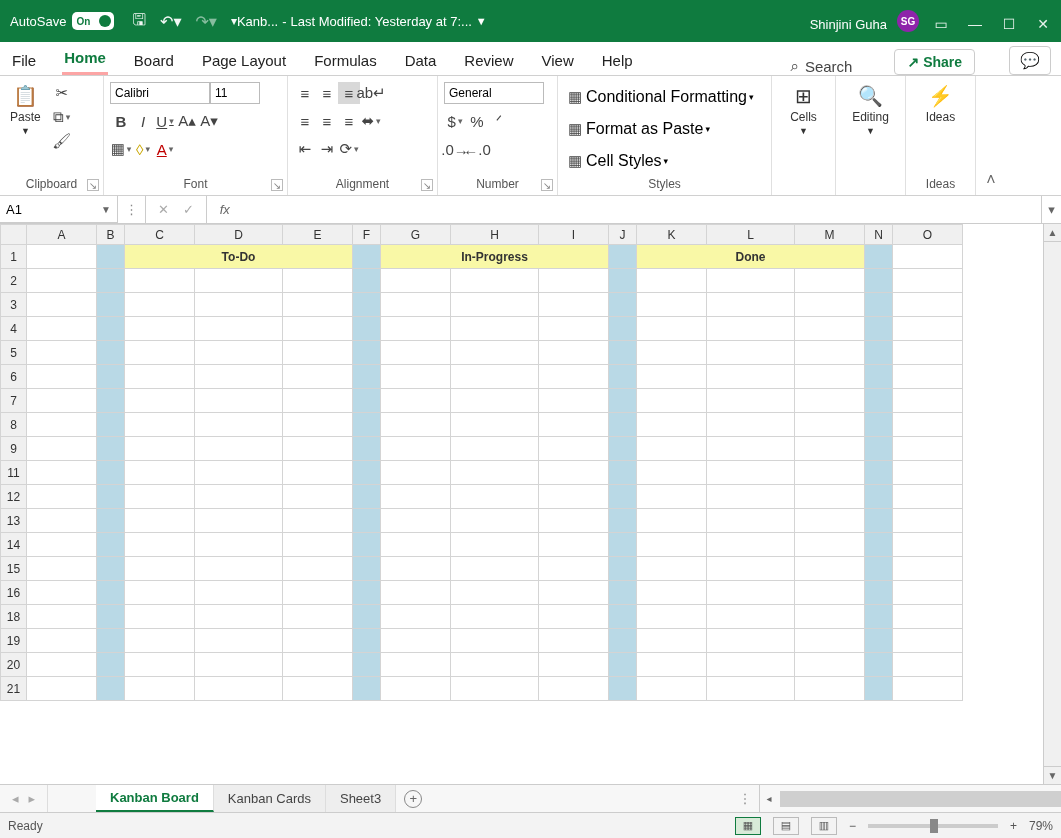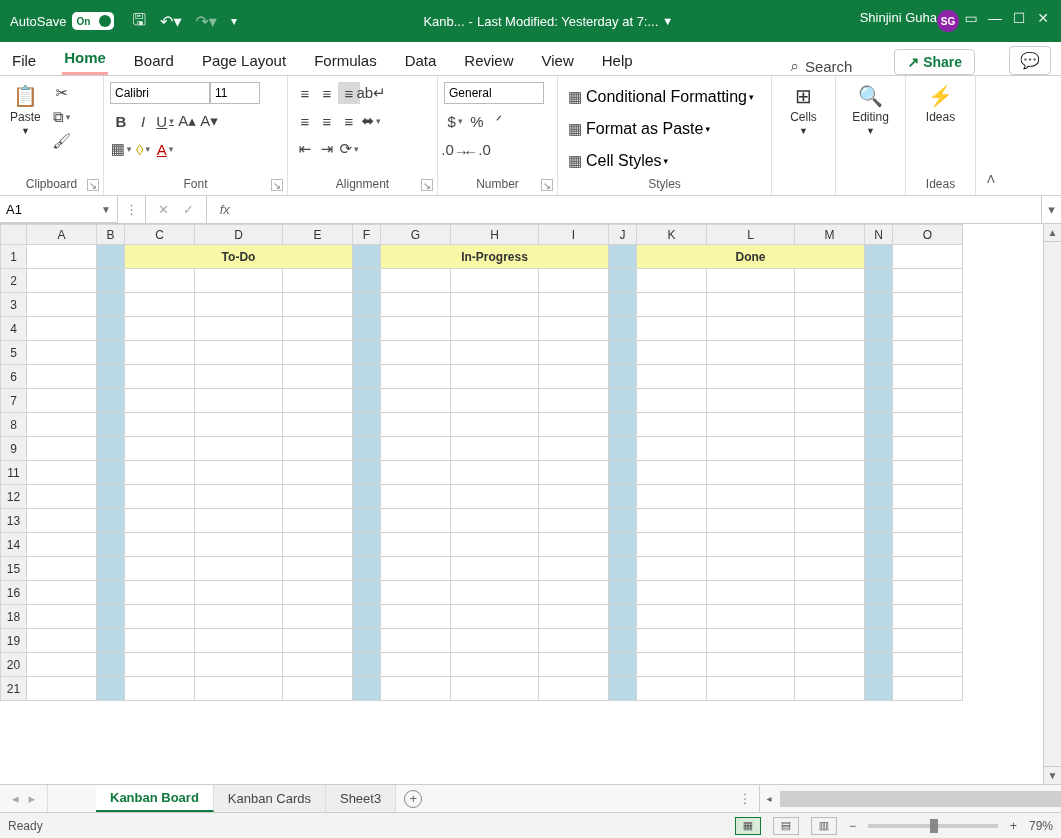--- a/index.html
+++ b/index.html
@@ -6,23 +6,23 @@
   body { background: #fff; width: 1061px; height: 838px; overflow: hidden; display: flex; flex-direction: column; }
 
   
   .title-bar { background: #0f7b3f; height: 42px; display: flex; align-items: center; padding: 0 6px; color: #fff; font-size: 13px; }
   .title-bar .autosave { display: flex; align-items: center; gap: 6px; margin-left:4px; }
   .title-bar .switch { width: 42px; height: 18px; background: #fff; border-radius: 5px; position: relative; display: flex; align-items: center; }
   .title-bar .switch .on { color:#0f7b3f; font-size:10px; font-weight:bold; margin-left:4px;}
   .title-bar .switch .knob { width: 12px; height: 12px; background:#0f7b3f; border-radius:50%; position:absolute; right:3px; }
   .title-bar .qat { display:flex; align-items:center; gap:14px; margin-left:18px; }
   .title-bar .qat span { opacity:.95; font-size:16px; }
-  .title-bar .doc-title { flex:1; text-align:center; display:flex; justify-content:center; align-items:center; gap:4px; }
+  .title-bar .doc-title { flex:1; text-align:center; display:flex; align-items:center; gap:4px; }
   .title-bar .doc-title span { white-space:nowrap; }
-  .title-bar .right { display:flex; align-items:flex-start; gap:0; }
+  .title-bar .right { display:flex; align-items:flex-end; gap:10px; }
   .title-bar .avatar { width:22px; height:22px; border-radius:50%; background:#8e24aa; display:flex; align-items:center; justify-content:center; font-size:10px; font-weight:bold; color:#fff;}
   .title-bar .win-btn { width:24px; text-align:center; font-size:14px; opacity:.9; }
 
   
   .tabs { height: 34px; background:#fff; display:flex; align-items:flex-end; border-bottom:1px solid #d0d0d0; padding:0 10px; gap:24px; }
   .tabs .tab { font-size:15px; color:#222; padding:6px 2px; cursor:pointer; }
   .tabs .tab.active { color:#0f7b3f; font-weight:600; border-bottom:3px solid #fca5a5; }
   .tabs .spacer { flex:1; }
   .tabs .search { display:flex; align-items:center; gap:6px; color:#444; font-size:15px; }
   .tabs .share-btn { border:1px solid #ccc; border-radius:4px; padding:4px 12px; color:#0f7b3f; font-weight:600; font-size:14px; display:flex; align-items:center; gap:4px; margin-left:18px;}

